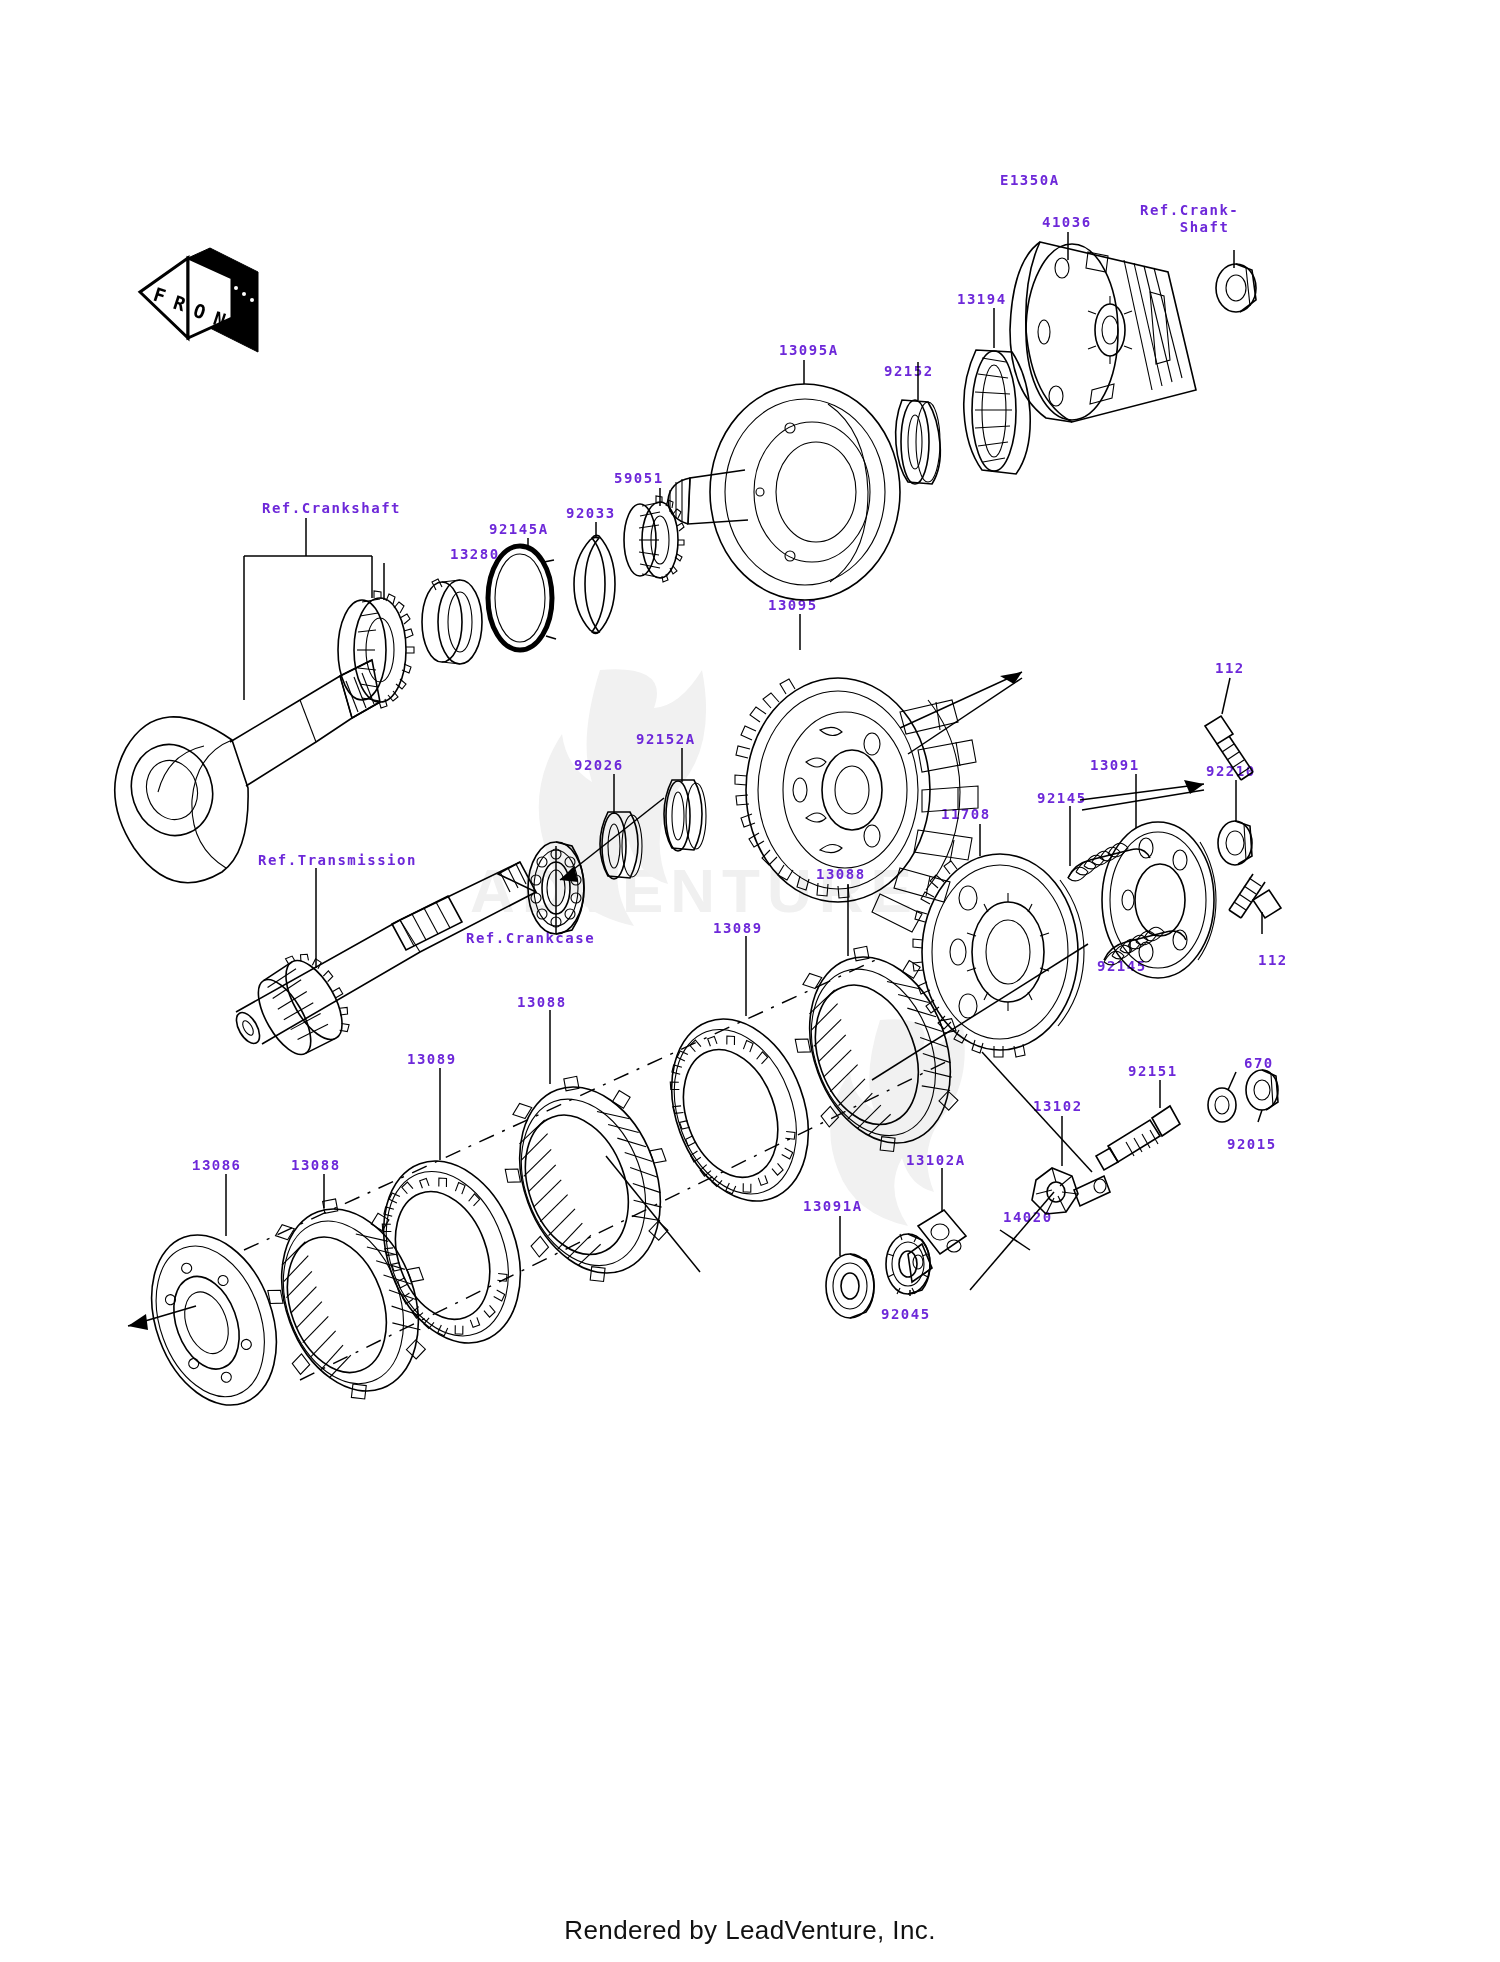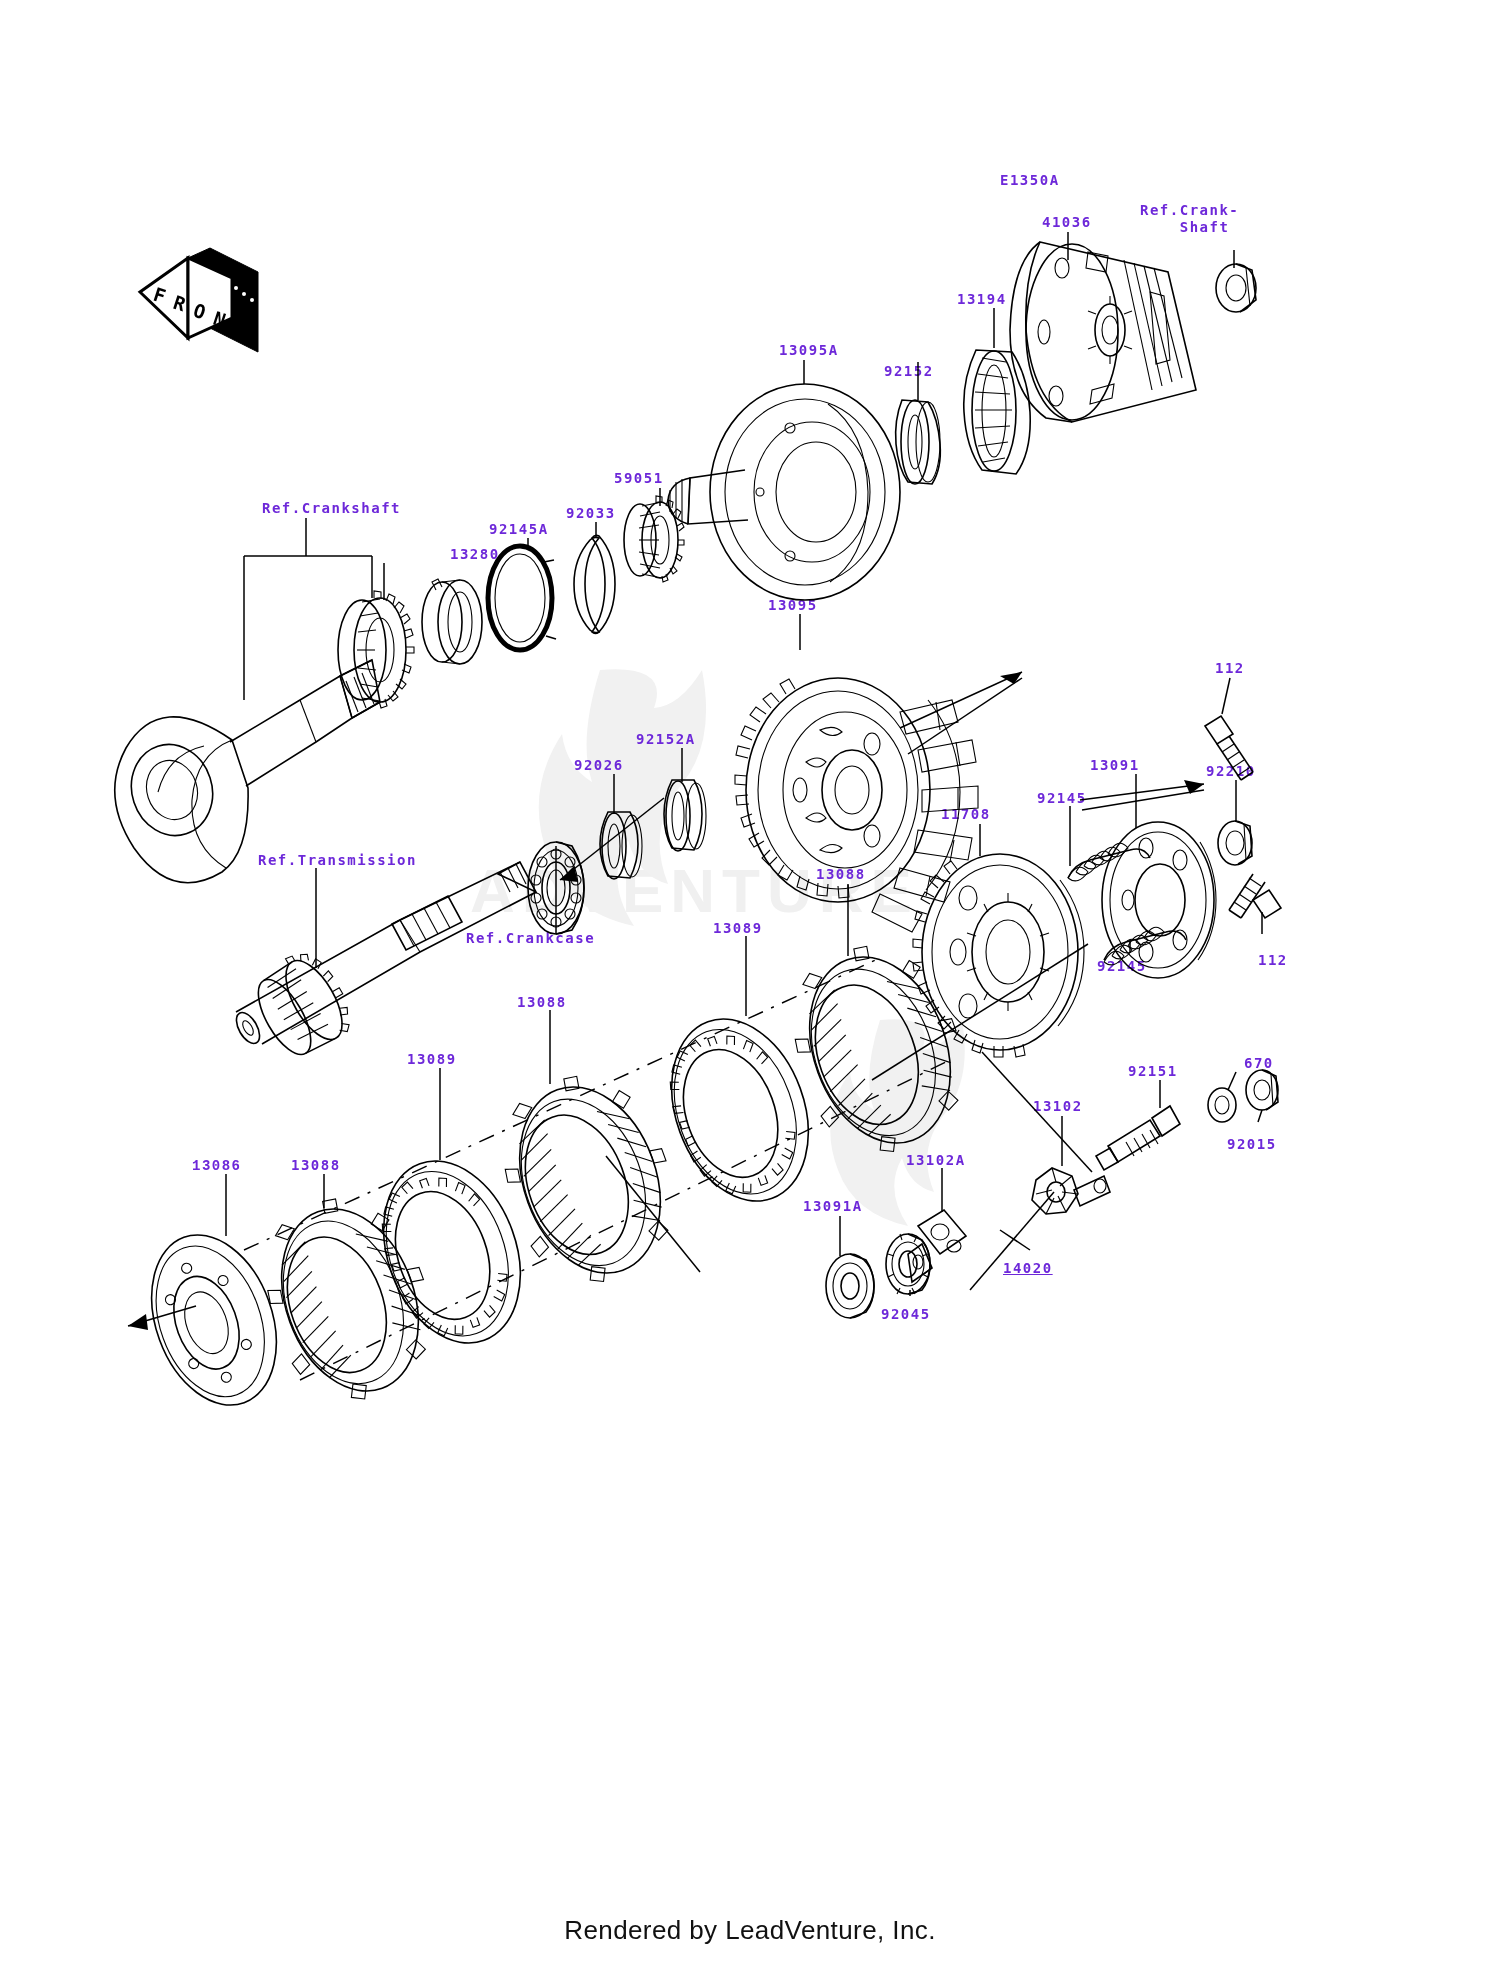--- a/index.html
+++ b/index.html
@@ -960,19 +960,19 @@
   <div class="lbl" style="left:291px;top:1157px;">13088</div>
 
   <div class="lbl" style="left:1227px;top:1136px;">92015</div>
 
   <div class="lbl" style="left:192px;top:1158px;font-family:Liberation Mono, monospace;">13086</div>
 
   <div class="lbl" style="left:906px;top:1152px;">13102A</div>
 
   <div class="lbl" style="left:803px;top:1198px;">13091A</div>
 
-  <div class="lbl" style="left:1003px;top:1260px;text-decoration:underline;">14020</div>
+  <div class="lbl" style="left:1003px;top:1209px;">14020</div>
 
   <div class="lbl" style="left:881px;top:1306px;">92045</div>
 
   <div class="footer">Rendered by LeadVenture, Inc.</div>
 
 </div>
 
 </body></html>

